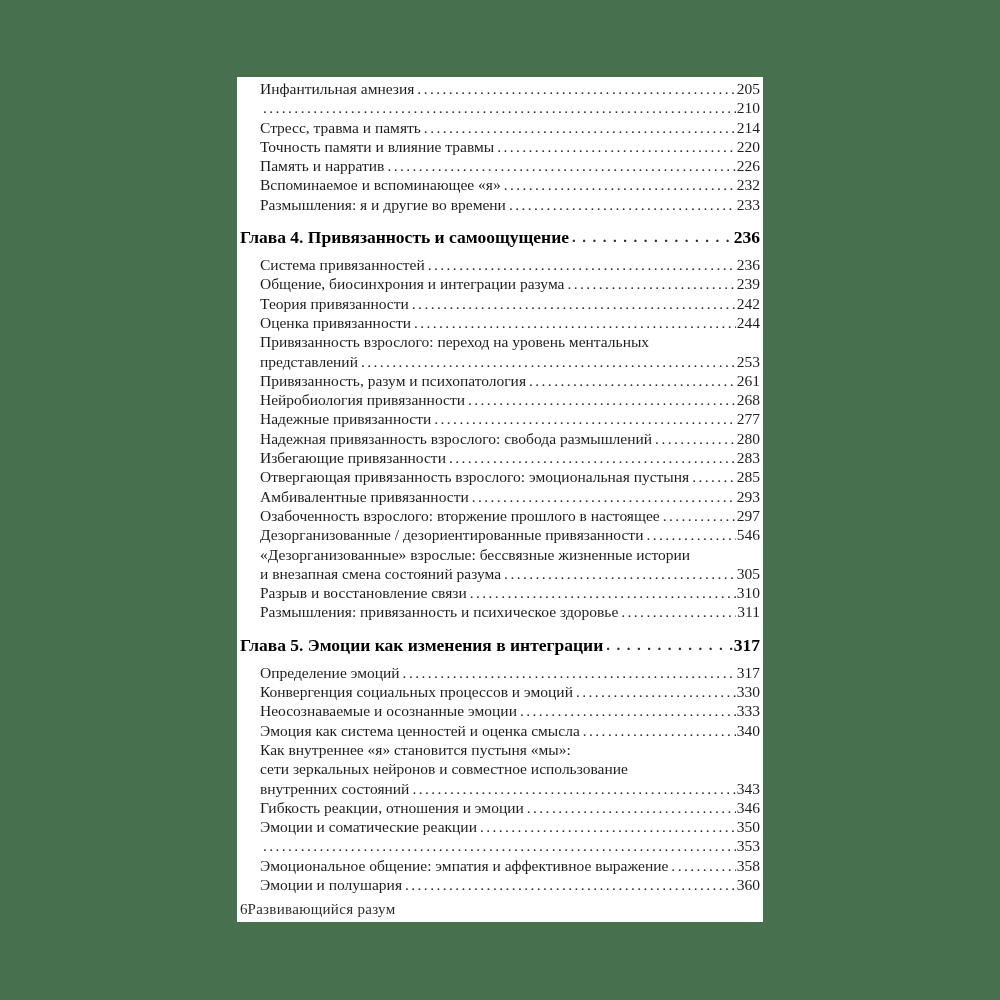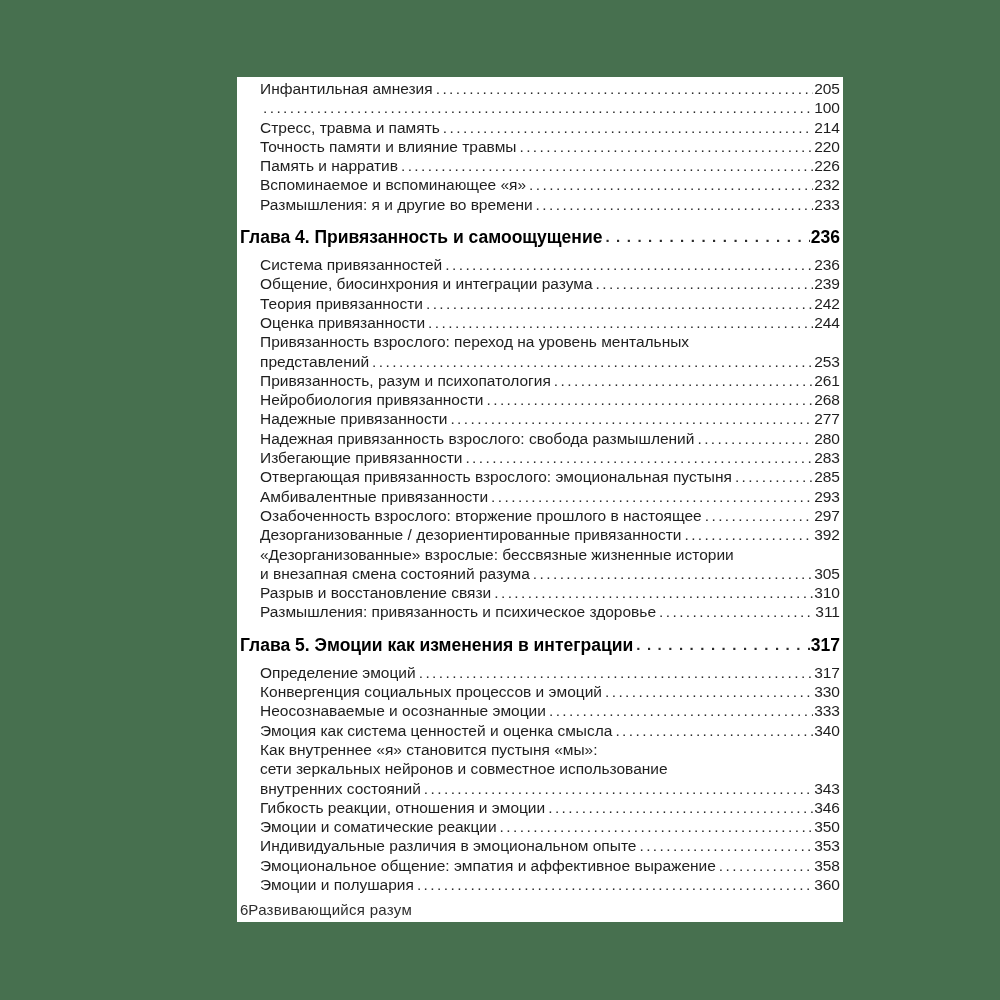--- a/index.html
+++ b/index.html
@@ -8,26 +8,27 @@
     width: 1000px;
     height: 1000px;
     background: #47704F;
     font-family: "Liberation Sans", sans-serif;
     overflow: hidden;
   }
   .paper {
     position: absolute;
     left: 237px;
     top: 77px;
-    width: 606px;
+    width: 526px;
     height: 845px;
     background: #ffffff;
     box-sizing: border-box;
     padding: 2px 3px 0 3px;
     overflow: hidden;
+    font-family: Liberation Serif, serif;
   }
   .toc-row {
     display: flex;
     align-items: baseline;
     line-height: 19.3px;
     font-size: 15.5px;
     color: #1e1e1e;
   }
   .toc-entry { margin-left: 20px; }
   .toc-text {
@@ -74,21 +75,21 @@
 <div class="paper">
   <div>
       <div class="toc-section">
         <div class="toc-row toc-entry">
           <span class="toc-text">Инфантильная амнезия</span>
           <span class="dots">........................................................................................................................................................................................................</span>
           <span class="toc-page">205</span>
         </div>
         <div class="toc-row toc-entry">
           <span class="dots">........................................................................................................................................................................................................</span>
-          <span class="toc-page">100</span>
+          <span class="toc-page">210</span>
         </div>
         <div class="toc-row toc-entry">
           <span class="toc-text">Стресс, травма и память</span>
           <span class="dots">........................................................................................................................................................................................................</span>
           <span class="toc-page">214</span>
         </div>
         <div class="toc-row toc-entry">
           <span class="toc-text">Точность памяти и влияние травмы</span>
           <span class="dots">........................................................................................................................................................................................................</span>
           <span class="toc-page">220</span>
@@ -179,21 +180,21 @@
           <span class="toc-page">293</span>
         </div>
         <div class="toc-row toc-entry">
           <span class="toc-text">Озабоченность взрослого: вторжение прошлого в настоящее</span>
           <span class="dots">........................................................................................................................................................................................................</span>
           <span class="toc-page">297</span>
         </div>
         <div class="toc-row toc-entry">
           <span class="toc-text">Дезорганизованные / дезориентированные привязанности</span>
           <span class="dots">........................................................................................................................................................................................................</span>
-          <span class="toc-page">392</span>
+          <span class="toc-page">546</span>
         </div>
         <div class="toc-row toc-entry">
           <span class="toc-text">«Дезорганизованные» взрослые: бессвязные жизненные истории</span>
         </div>
         <div class="toc-row toc-entry">
           <span class="toc-text">и внезапная смена состояний разума</span>
           <span class="dots">........................................................................................................................................................................................................</span>
           <span class="toc-page">305</span>
         </div>
         <div class="toc-row toc-entry">
@@ -248,21 +249,20 @@
           <span class="toc-text">Гибкость реакции, отношения и эмоции</span>
           <span class="dots">........................................................................................................................................................................................................</span>
           <span class="toc-page">346</span>
         </div>
         <div class="toc-row toc-entry">
           <span class="toc-text">Эмоции и соматические реакции</span>
           <span class="dots">........................................................................................................................................................................................................</span>
           <span class="toc-page">350</span>
         </div>
         <div class="toc-row toc-entry">
-          <span class="toc-text">Индивидуальные различия в эмоциональном опыте</span>
           <span class="dots">........................................................................................................................................................................................................</span>
           <span class="toc-page">353</span>
         </div>
         <div class="toc-row toc-entry">
           <span class="toc-text">Эмоциональное общение: эмпатия и аффективное выражение</span>
           <span class="dots">........................................................................................................................................................................................................</span>
           <span class="toc-page">358</span>
         </div>
         <div class="toc-row toc-entry">
           <span class="toc-text">Эмоции и полушария</span>

